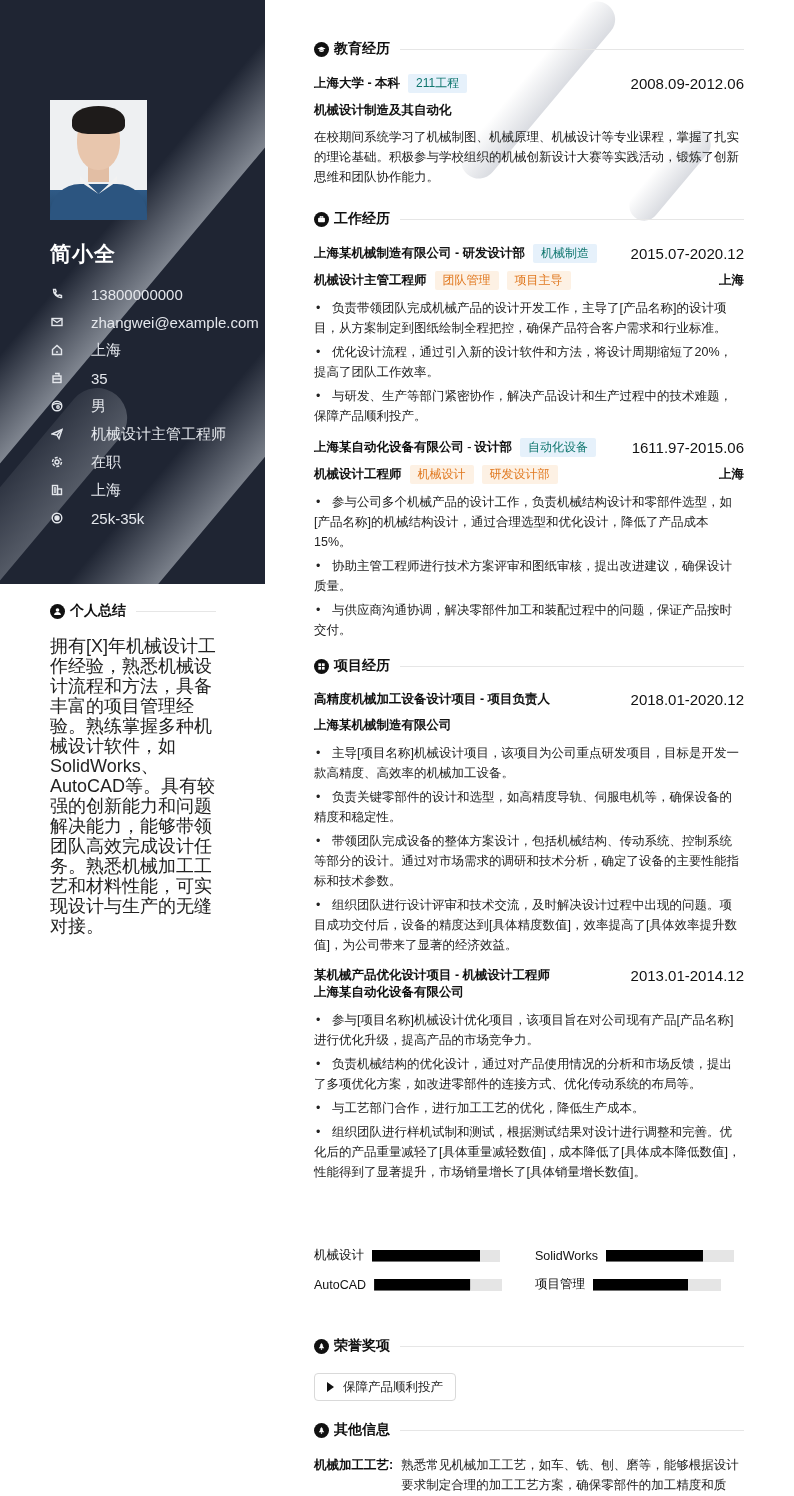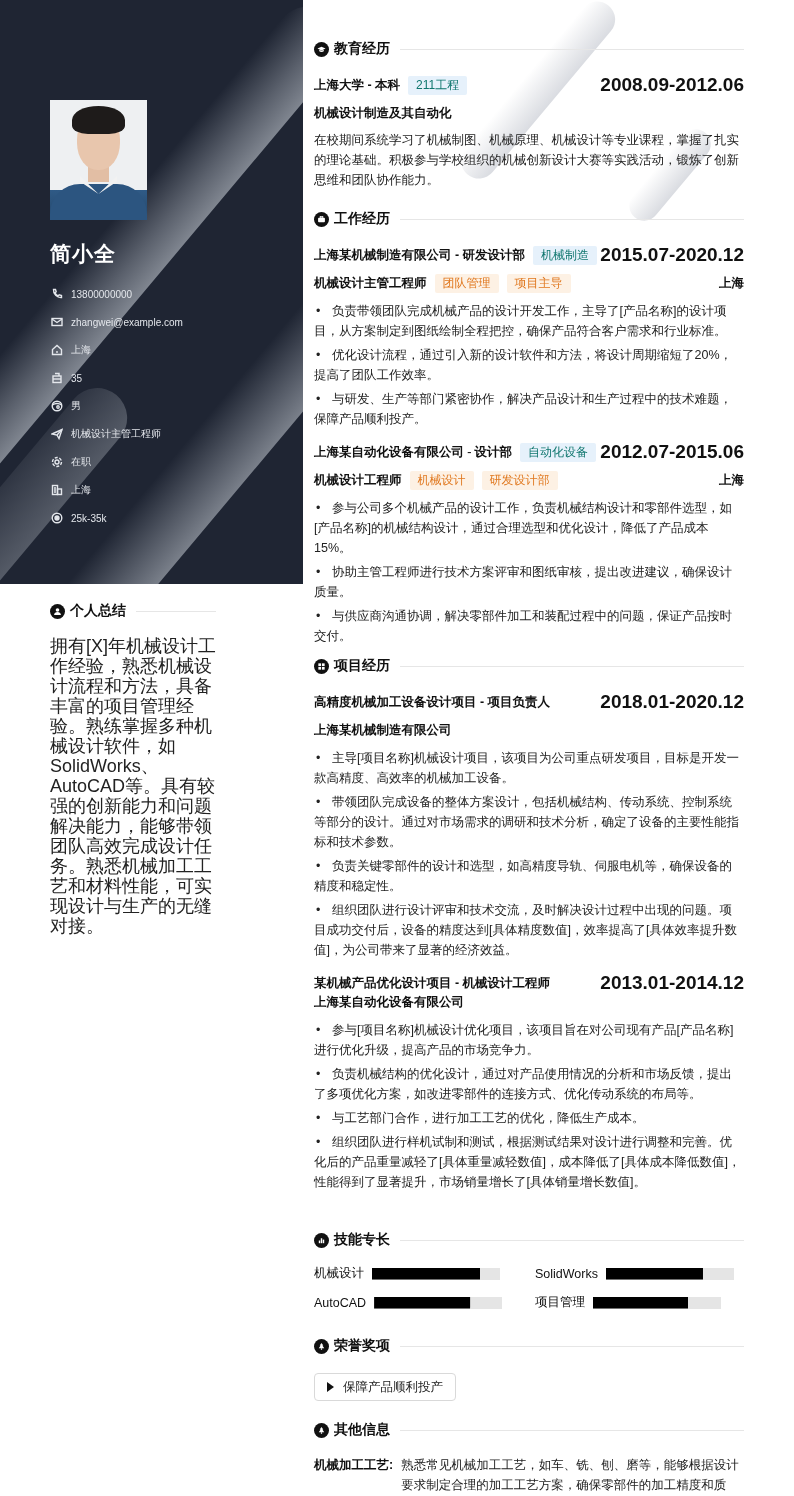--- a/index.html
+++ b/index.html
@@ -1,55 +1,55 @@
 <!DOCTYPE html>
 <html><head>
 <meta charset="utf-8">
 <style>
   * { box-sizing: border-box; margin: 0; padding: 0; }
   html, body { width: 794px; height: 1496px; overflow: hidden; background: #fff; }
   body { font-family: "Liberation Sans", "DejaVu Sans", sans-serif; color: #1a1a1a; position: relative; }
 
   .sidebar { position: absolute; left: 0; top: 0; width: 265px; height: 1496px; background: #fff; }
-  .sidebar-top { position: absolute; left: 0; top: 0; width: 303px; height: 584px; background: #1f2533; overflow: hidden; }
+  .sidebar-top { position: absolute; left: 0; top: 0; width: 265px; height: 584px; background: #1f2533; overflow: hidden; }
   .stripe { position: absolute; border-radius: 40px; }
   .stripe-a { width: 70px; height: 640px; left: 90px; top: -60px; transform: rotate(40deg); transform-origin: center; background: linear-gradient(90deg, rgba(120,128,140,0) 0%, rgba(140,146,156,0.55) 60%, rgba(160,166,175,0.75) 100%); }
   .stripe-b { width: 70px; height: 520px; left: 190px; top: 190px; transform: rotate(40deg); background: linear-gradient(90deg, rgba(120,128,140,0) 0%, rgba(140,146,156,0.5) 60%, rgba(160,166,175,0.7) 100%); }
   .stripe-c { width: 60px; height: 300px; left: -10px; top: 360px; transform: rotate(40deg); background: linear-gradient(90deg, rgba(140,146,156,0.15), rgba(150,156,165,0.45)); }
 
   .photo { position: absolute; left: 50px; top: 100px; width: 97px; height: 120px; background: linear-gradient(180deg, #eef0f2 0%, #eef0f2 75%, #2f5a86 75%, #24476b 100%); overflow: hidden; }
   .photo .head { position: absolute; left: 27px; top: 14px; width: 43px; height: 56px; border-radius: 45% 45% 48% 48%; background: #e8c6ad; }
   .photo .hair { position: absolute; left: 22px; top: 6px; width: 53px; height: 28px; border-radius: 50% 50% 30% 30%; background: #1e1b1a; }
   .photo .neck { position: absolute; left: 38px; top: 64px; width: 21px; height: 18px; background: #e2bea4; }
   .photo .collar { position: absolute; left: 30px; top: 76px; width: 37px; height: 18px; background: #f2f2f2; clip-path: polygon(0 0, 50% 100%, 100% 0, 100% 30%, 50% 100%, 0 30%); }
   .photo .body { position: absolute; left: 0; top: 84px; width: 97px; height: 40px; background: #2c5580; border-radius: 30px 30px 0 0; }
 
   .name { position: absolute; left: 50px; top: 240px; font-size: 21px; font-weight: bold; color: #fff; letter-spacing: 1px; }
   .info-list { position: absolute; left: 50px; top: 280px; }
-  .info-item { display: flex; align-items: center; height: 28px; color: #e4e7ec; font-size: 10px; }
+  .info-item { display: flex; align-items: center; height: 28px; color: #e4e7ec; font-size: 15px; gap: 20px; }
   .info-item .ico { width: 14px; height: 14px; margin-right: 7px; display: inline-flex; align-items: center; justify-content: center; }
   .info-item svg { width: 12px; height: 12px; stroke: #e4e7ec; fill: none; stroke-width: 1.4; }
 
   .summary { position: absolute; left: 50px; top: 602px; width: 166px; }
   .sec-head { display: flex; align-items: center; }
   .sec-icon { width: 15px; height: 15px; border-radius: 50%; background: #111; display: inline-flex; align-items: center; justify-content: center; margin-right: 5px; flex-shrink: 0; }
   .sec-icon svg { width: 9px; height: 9px; fill: #fff; }
   .sec-title { font-size: 14px; font-weight: bold; color: #111; white-space: nowrap; }
   .sec-line { flex: 1; height: 1px; background: #e6e6e6; margin-left: 10px; }
   .summary-text { margin-top: 16px; font-size: 18px; line-height: 20px; color: #222; }
 
   .main { position: absolute; left: 314px; top: 0; width: 430px; }
   .bg-stripe { position: absolute; border-radius: 30px; background: linear-gradient(90deg, rgba(215,217,223,0) 0%, rgba(205,208,215,0.75) 100%); }
   .bg-s1 { left: 520px; top: -20px; width: 36px; height: 220px; transform: rotate(40deg); }
   .bg-s2 { left: 655px; top: 120px; width: 30px; height: 110px; transform: rotate(40deg); }
 
   .section { position: absolute; left: 0; width: 430px; }
   .row { display: flex; align-items: center; justify-content: space-between; }
   .t-strong { font-size: 12.5px; font-weight: bold; color: #111; }
-  .t-date { font-size: 19px; font-weight: bold; color: #111; }
+  .t-date { font-size: 15px; font-weight: normal; color: #111; }
   .tag { display: inline-block; font-size: 12px; padding: 1px 8px; margin-left: 8px; border-radius: 2px; }
   .tag-blue { background: #e6f1fb; color: #0f766e; }
   .tag-orange { background: #fdf1e4; color: #e0781f; }
   .para { font-size: 12.5px; line-height: 20px; color: #222; }
   .bullets { list-style: none; }
   .bullets li { font-size: 12.5px; line-height: 20px; color: #222; margin-bottom: 4px; }
   .bullets li::before { content: "•"; display: inline-block; width: 16px; padding-left: 2px; }
 
   .skills { display: grid; grid-template-columns: 221px 209px; row-gap: 12px; }
   .skill { display: flex; align-items: center; font-size: 12.5px; color: #111; }
@@ -246,21 +246,21 @@
         <li>与研发、生产等部门紧密协作，解决产品设计和生产过程中的技术难题，保障产品顺利投产。</li>
       </ul>
     </div>
 
     <div style="margin-top:12px;">
       <div class="row">
         <div style="display:flex;align-items:center;font-family:Liberation Serif, serif;">
           <span class="t-strong">上海某自动化设备有限公司 - 设计部</span>
           <span class="tag tag-blue">自动化设备</span>
         </div>
-        <span class="t-date">2012.07-2015.06</span>
+        <span class="t-date">1611.97-2015.06</span>
       </div>
       <div class="row" style="margin-top:8px;">
         <div style="display:flex;align-items:center;">
           <span class="t-strong">机械设计工程师</span>
           <span class="tag tag-orange">机械设计</span>
           <span class="tag tag-orange">研发设计部</span>
         </div>
         <span class="t-strong">上海</span>
       </div>
       <ul class="bullets" style="margin-top:8px;">
@@ -286,53 +286,42 @@
     </div>
 
     <div style="margin-top:16px;">
       <div class="row">
         <span class="t-strong">高精度机械加工设备设计项目 - 项目负责人</span>
         <span class="t-date">2018.01-2020.12</span>
       </div>
       <div class="t-strong" style="margin-top:9px;">上海某机械制造有限公司</div>
       <ul class="bullets" style="margin-top:9px;">
         <li>主导[项目名称]机械设计项目，该项目为公司重点研发项目，目标是开发一款高精度、高效率的机械加工设备。</li>
+        <li>负责关键零部件的设计和选型，如高精度导轨、伺服电机等，确保设备的精度和稳定性。</li>
         <li>带领团队完成设备的整体方案设计，包括机械结构、传动系统、控制系统等部分的设计。通过对市场需求的调研和技术分析，确定了设备的主要性能指标和技术参数。</li>
-        <li>负责关键零部件的设计和选型，如高精度导轨、伺服电机等，确保设备的精度和稳定性。</li>
         <li>组织团队进行设计评审和技术交流，及时解决设计过程中出现的问题。项目成功交付后，设备的精度达到[具体精度数值]，效率提高了[具体效率提升数值]，为公司带来了显著的经济效益。</li>
       </ul>
     </div>
 
     <div style="margin-top:12px;">
       <div class="row">
         <span class="t-strong">某机械产品优化设计项目 - 机械设计工程师</span>
         <span class="t-date">2013.01-2014.12</span>
       </div>
       <div class="t-strong" style="">上海某自动化设备有限公司</div>
       <ul class="bullets" style="margin-top:9px;">
         <li>参与[项目名称]机械设计优化项目，该项目旨在对公司现有产品[产品名称]进行优化升级，提高产品的市场竞争力。</li>
         <li>负责机械结构的优化设计，通过对产品使用情况的分析和市场反馈，提出了多项优化方案，如改进零部件的连接方式、优化传动系统的布局等。</li>
         <li>与工艺部门合作，进行加工工艺的优化，降低生产成本。</li>
         <li>组织团队进行样机试制和测试，根据测试结果对设计进行调整和完善。优化后的产品重量减轻了[具体重量减轻数值]，成本降低了[具体成本降低数值]，性能得到了显著提升，市场销量增长了[具体销量增长数值]。</li>
       </ul>
     </div>
   </div>
 
   <div class="section" style="top:1231px;">
-    <div class="sec-head">
-      <span class="sec-icon">
-          <svg viewBox="0 0 10 10">
-            <rect x="2" y="5" width="1.6" height="3"></rect>
-            <rect x="4.2" y="2.5" width="1.6" height="5.5"></rect>
-            <rect x="6.4" y="4" width="1.6" height="4"></rect>
-          </svg>
-        </span>
-      <span class="sec-title">技能专长</span>
-      <span class="sec-line"></span>
-    </div>
     <div class="skills" style="margin-top:16px;">
       <div class="skill">
         <span>机械设计</span>
         <div class="skill-bar" style="width:128px;">
             <div class="skill-fill" style="width:108px;"></div>
           </div>
       </div>
       <div class="skill">
         <span>SolidWorks</span>
         <div class="skill-bar" style="width:128px;">

